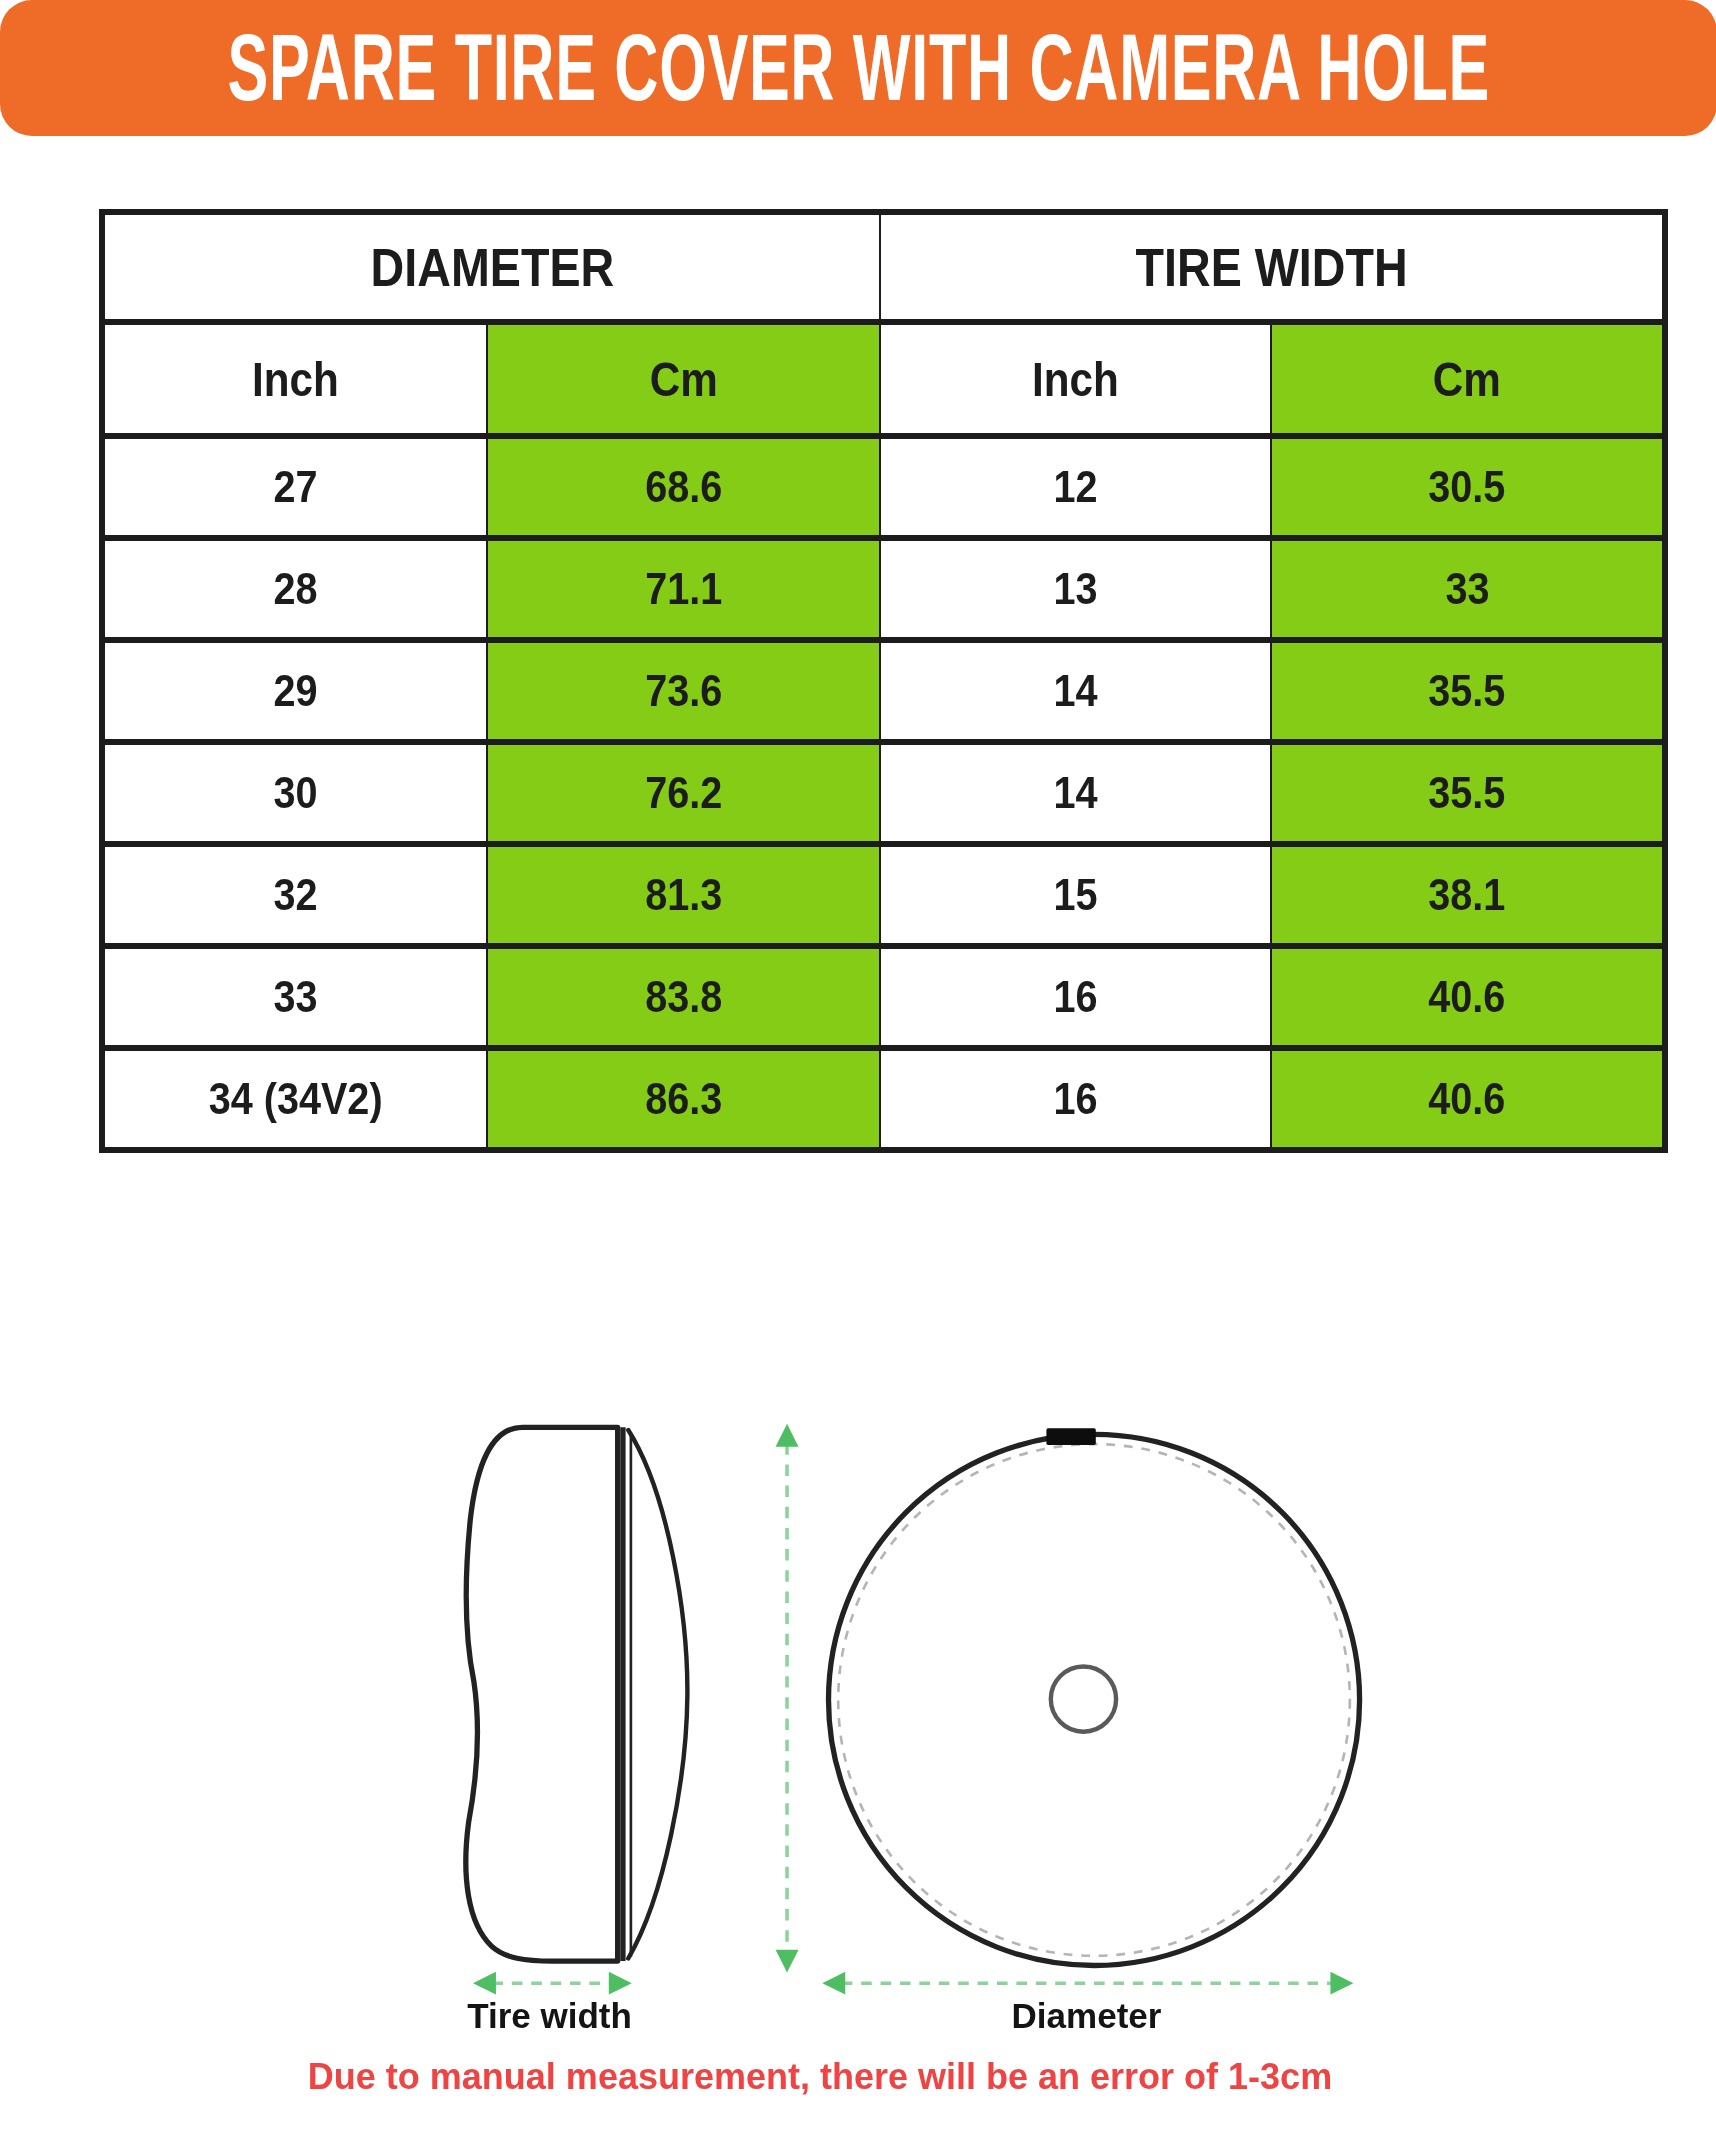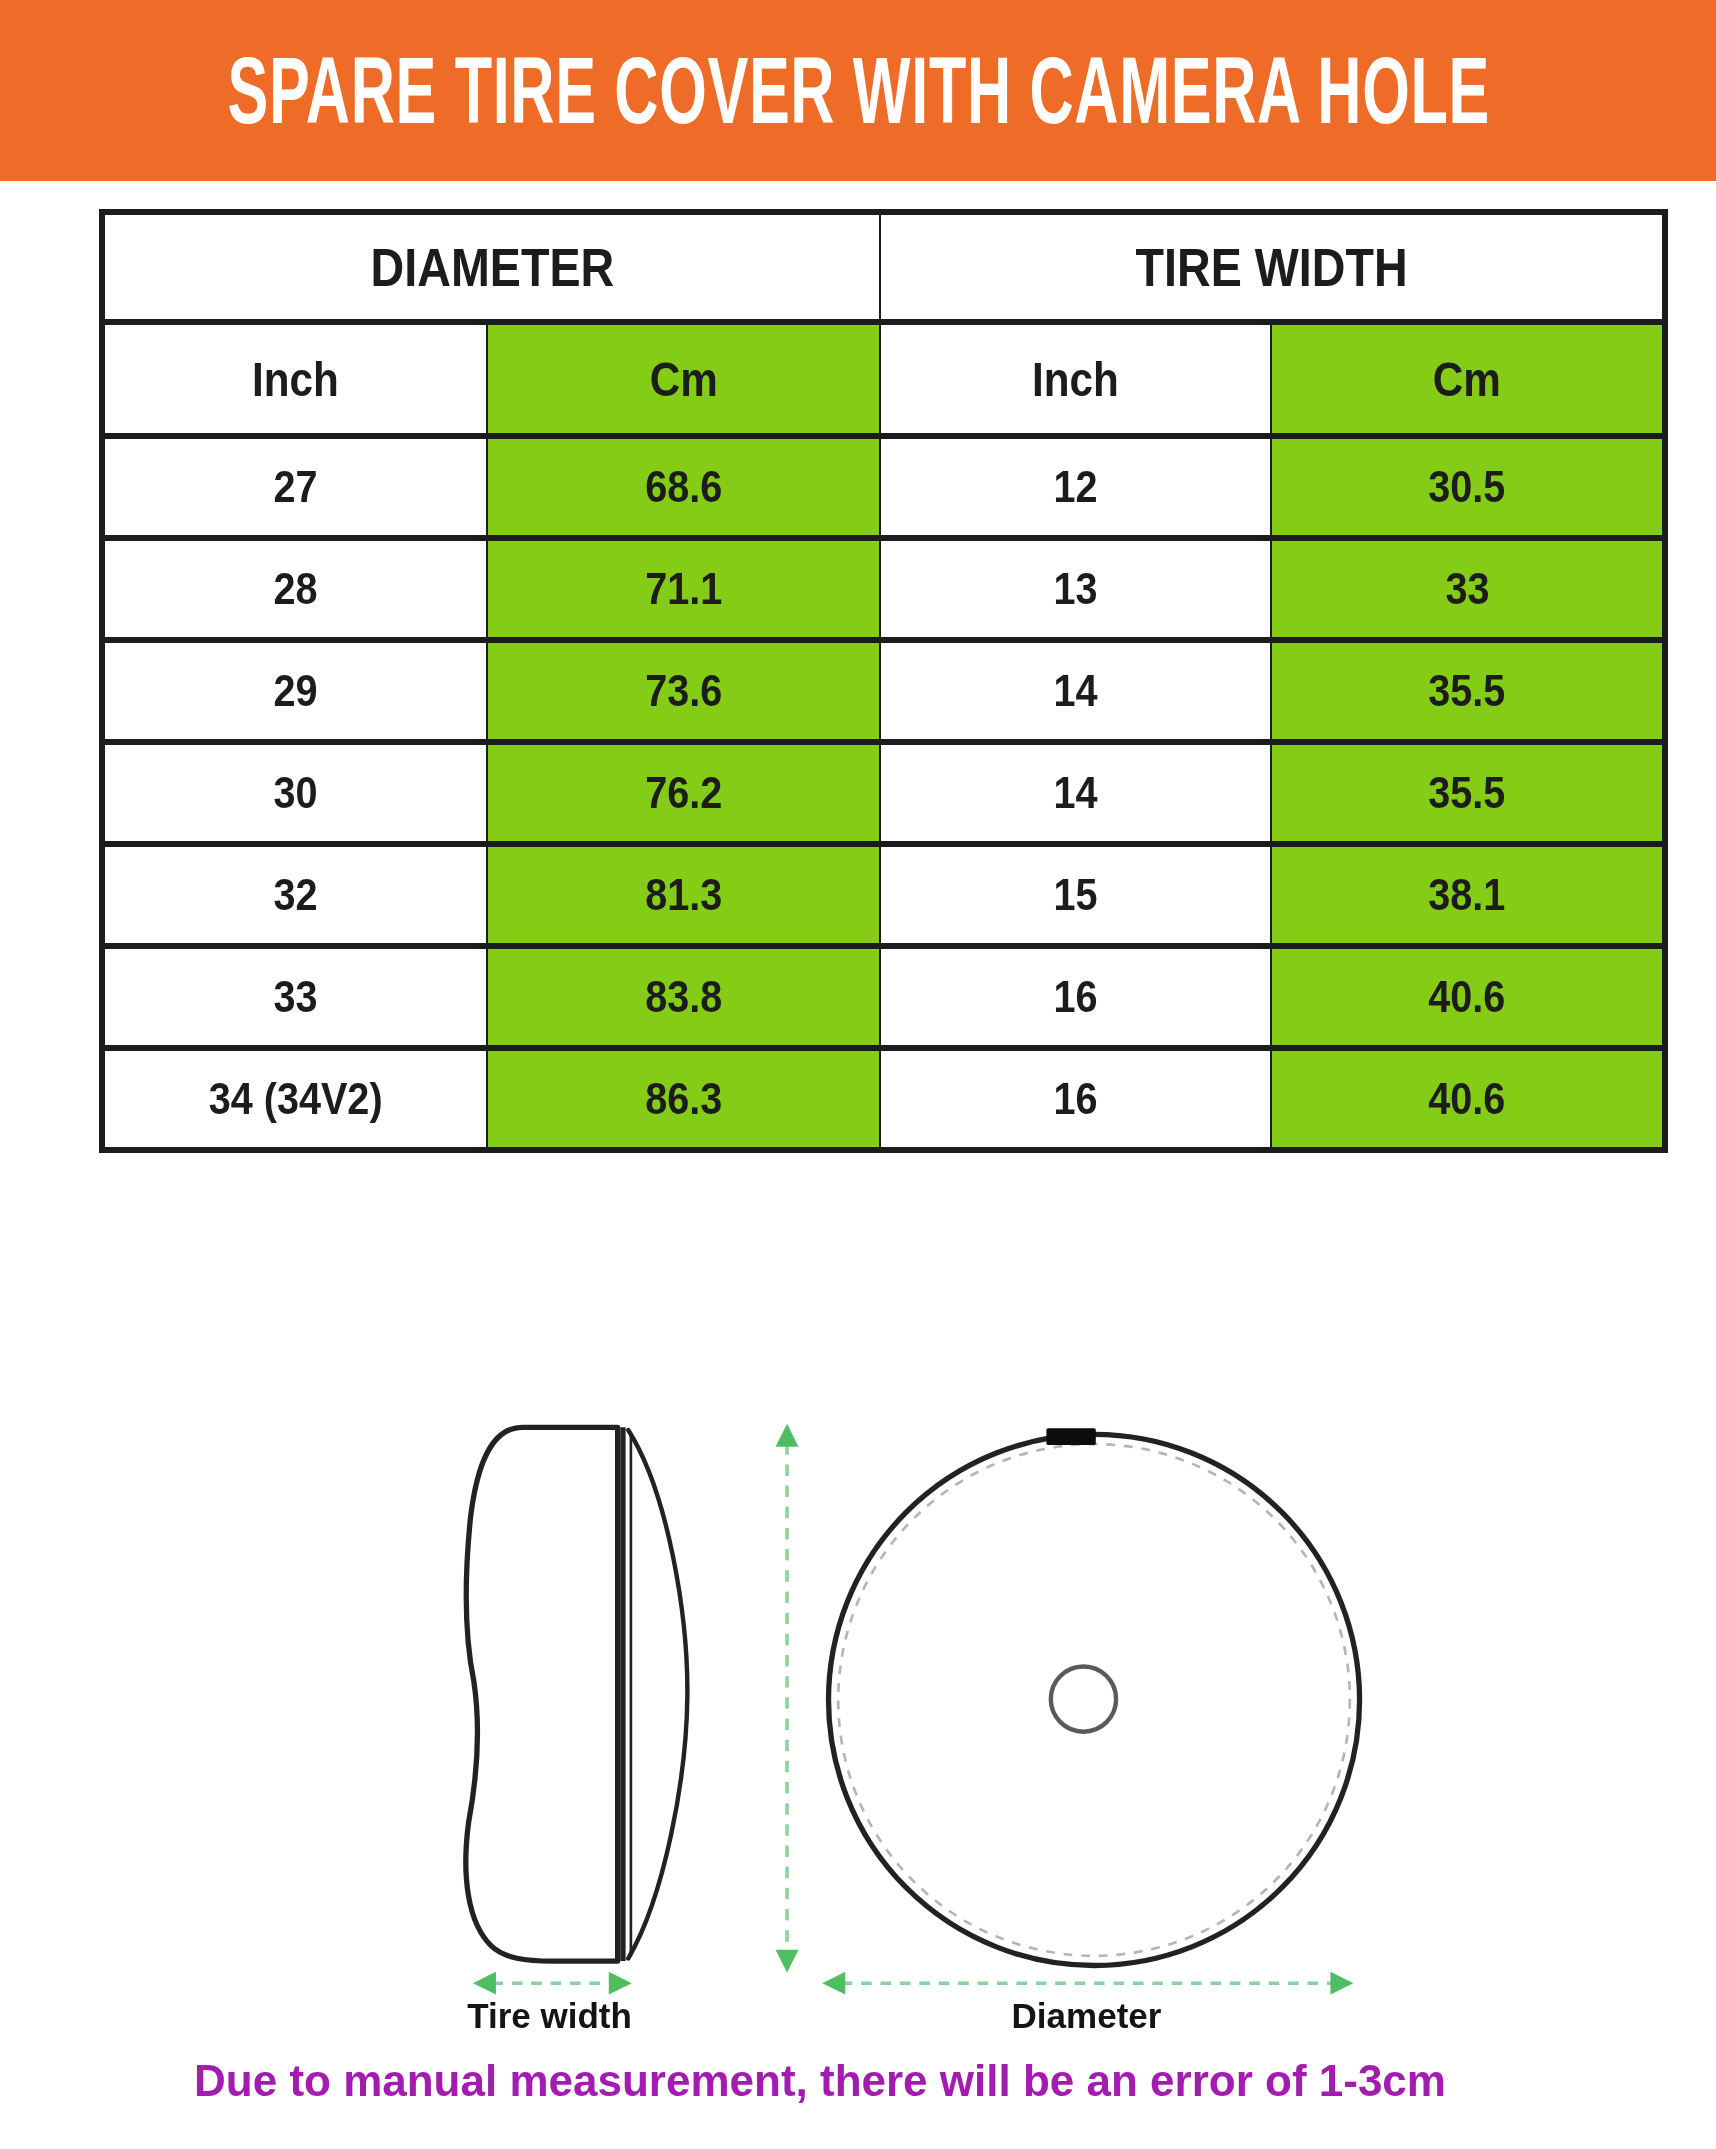--- a/index.html
+++ b/index.html
@@ -2,22 +2,22 @@
 <html style="font-size:14px"><head>
 <meta charset="utf-8">
 <style>
   html,body{margin:0;padding:0;background:#ffffff;}
   .canvas{
     position:relative;width:1717px;height:2149px;background:#ffffff;overflow:hidden;
     font-family:"Liberation Sans",sans-serif;color:#1c1c1c;
   }
   
   .banner{
-    position:absolute;left:0;top:0;width:1717px;height:181px;
-    background:#EE6B28;display:flex;align-items:center;justify-content:center;
+    position:absolute;left:0;top:0;width:1717px;height:136px;
+    background:#EE6B28;display:flex;align-items:center;justify-content:center;border-radius:32px;
   }
   .banner-title{
     color:#ffffff;font-size:85px;font-weight:700;letter-spacing:0.9px;white-space:nowrap;
     transform:scale(0.72,1.12);transform-origin:center;margin:0;
   }
   
   table.size-table{
     position:absolute;left:99px;top:209px;width:1563px;
     border-collapse:collapse;table-layout:fixed;background:#fff;
     border:6.2px solid #1c1c1c;
@@ -35,21 +35,21 @@
   .size-table .cm{background:#84cc16;}
   
   .diagram-label{
     position:absolute;font-size:35px;font-weight:700;color:#141414;text-align:center;
     letter-spacing:0px;
   }
   .label-tire-width{left:395px;top:1996px;width:309px;}
   .label-diameter{left:932px;top:1996px;width:309px;}
   .note{
     position:absolute;left:0;top:2056px;width:1640px;text-align:center;
-    font-size:44px;font-weight:700;color:#a21caf;
+    font-size:36px;font-weight:700;color:#ef4444;
   }
   .diagram-svg{position:absolute;left:0;top:0;width:1717px;height:2149px;}
 </style>
 </head>
 <body>
 
 <div class="canvas">
 
   <div class="banner">
     <h1 class="banner-title">SPARE TIRE COVER WITH CAMERA HOLE</h1>

